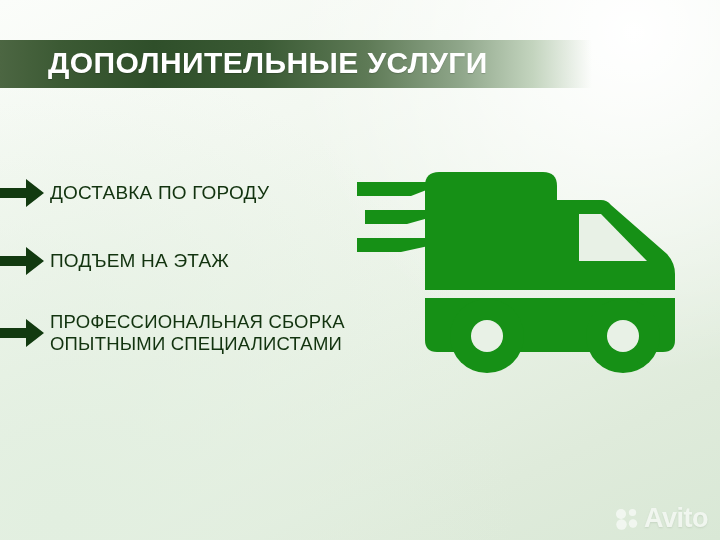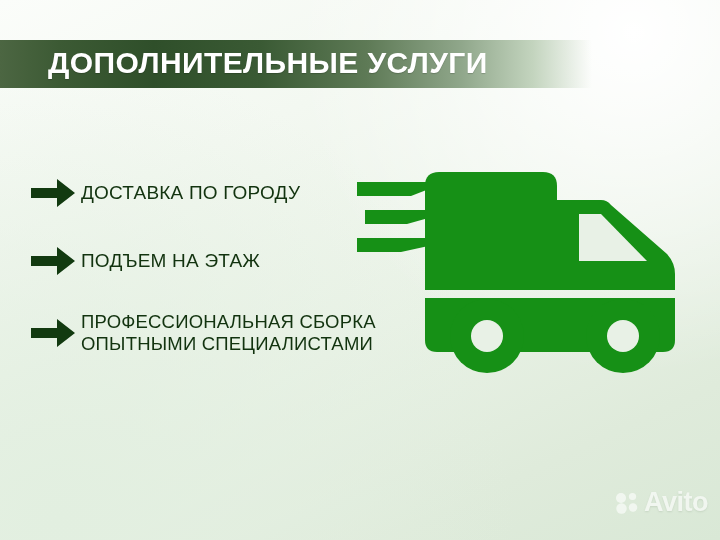--- a/index.html
+++ b/index.html
@@ -56,24 +56,23 @@
 
   
   .bullets {
     position: absolute;
     left: 0;
     top: 165px;
     width: 420px;
   }
   .bullet-row {
     position: absolute;
-    left: 16px;
+    left: 0;
     display: flex;
     align-items: center;
-    padding-left: 15px;
   }
   .bullet-row.r0 { top: 14px; }
   .bullet-row.r1 { top: 82px; justify-content: center; }
   .bullet-row.r2 { top: 146px; }
 
   .arrow-icon {
     width: 44px;
     height: 28px;
     flex: 0 0 44px;
     display: block;
@@ -96,21 +95,21 @@
     left: 355px;
     top: 158px;
     width: 360px;
     height: 215px;
   }
 
   
   .watermark {
     position: absolute;
     right: 12px;
-    bottom: 24px;
+    bottom: 8px;
     display: flex;
     align-items: center;
     gap: 5px;
     opacity: 0.62;
     text-align: right;
   }
   .wm-logo { display: block; }
   .wm-text {
     color: #ffffff;
     font-size: 27px;

